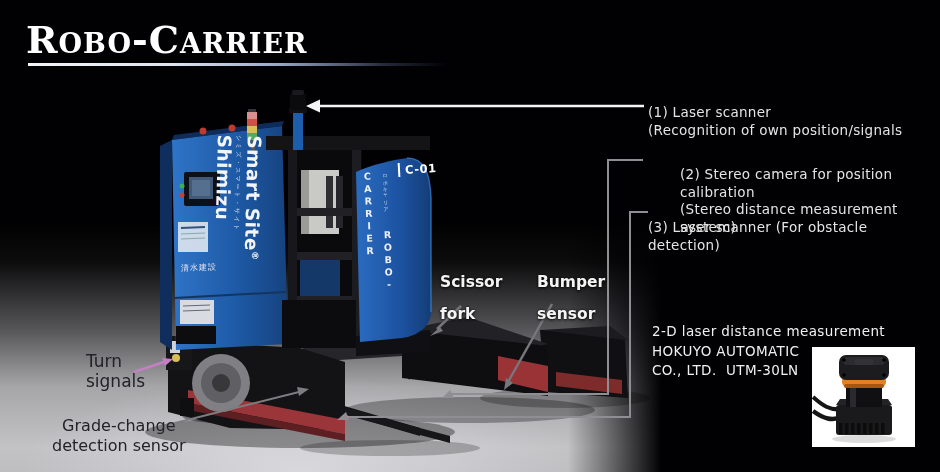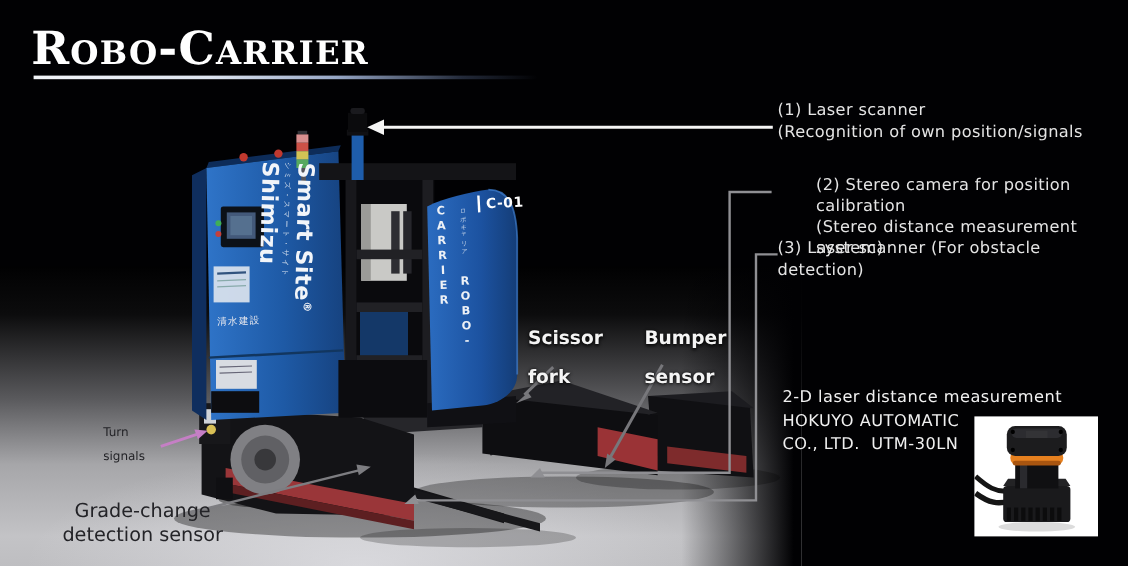--- a/index.html
+++ b/index.html
@@ -12,33 +12,33 @@
     background:
       linear-gradient(to right, rgba(1,1,3,0) 85%, #010103 99%),
       radial-gradient(ellipse 60% 55% at 45% 100%, rgba(238,238,243,0.55), rgba(238,238,243,0) 70%),
       linear-gradient(to bottom, #010102 0%, #0c0c0d 16%, #59595c 44%, #a6a6a9 66%, #c3c3c6 90%, #bebec1 100%);}
   
   .title{left:26px;top:20px;font-family:"DejaVu Serif",serif;font-weight:bold;
          font-variant:small-caps;font-size:38px;letter-spacing:1px;color:#ffffff;line-height:40px;}
   .title-underline{left:28px;top:63px;width:420px;height:3px;
          background:linear-gradient(to right,#f2f4f8 0%,#dde4f0 35%,#97a7c6 60%,#232a3a 85%,rgba(0,0,0,0) 100%);}
   
-  .callout{color:#e4e4e4;font-size:13.5px;line-height:17.5px;letter-spacing:.3px;}
+  .callout{color:#e4e4e4;font-size:13.5px;line-height:17.5px;letter-spacing:.3px;margin-top:20px;}
   .callout span{display:block;}
   .c1{left:648px;top:84px;}
   .c2{left:680px;top:146px;}
   .c3{left:648px;top:199px;}
   
   .lbl-light{color:#f4f4f4;font-size:15.5px;font-weight:600;line-height:19.5px;
              text-shadow:0 1px 3px rgba(0,0,0,.85),0 0 2px rgba(0,0,0,.6);}
   .lbl-light span{display:block;margin-top:12px;}
   .scissor{left:440px;top:261px;}
   .bumper{left:537px;top:261px;width:72px;text-align:left;}
   
-  .lbl-dark{color:#232327;font-size:10px;font-weight:500;line-height:20px;}
+  .lbl-dark{color:#232327;font-size:17px;font-weight:500;line-height:20px;}
   .lbl-dark span{display:block;}
   .turn{left:86px;top:351px;}
   .grade{left:52px;top:416px;font-size:16px;text-align:center;}
   
   .note{left:652px;top:322px;color:#f0f0f0;font-size:13.5px;line-height:19.5px;letter-spacing:.4px;}
   .note span{display:block;white-space:pre;}
   
   .photo{left:812px;top:347px;width:103px;height:100px;background:#ffffff;}
   
   .brand-rot{left:160px;top:168px;width:158px;height:92px;transform:rotate(91.5deg);

